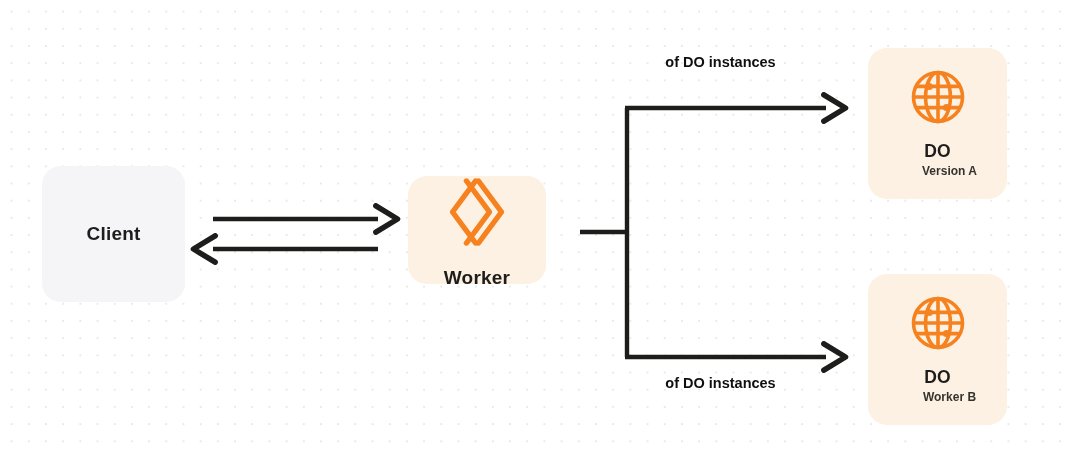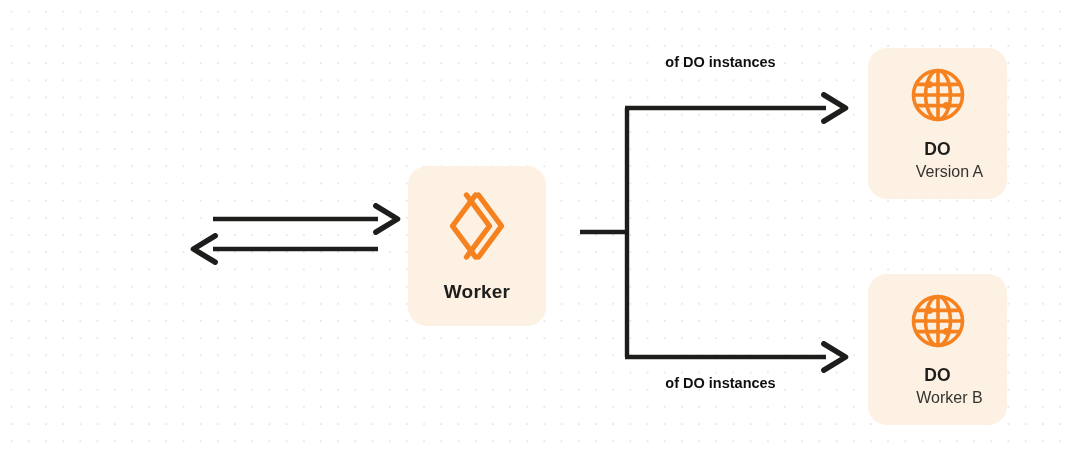--- a/index.html
+++ b/index.html
@@ -38,24 +38,25 @@
   .node-client {
     left: 42px;
     top: 166px;
     width: 143px;
     height: 136px;
     background-color: #f5f5f7;
   }
 
   .node-worker {
     left: 408px;
-    top: 166px;
+    top: 176px;
     width: 138px;
-    height: 160px;
+    height: 108px;
     background-color: #fdf1e3;
+    justify-content: space-between;
   }
 
   .node-do-a {
     left: 868px;
     top: 48px;
     width: 139px;
     height: 151px;
     background-color: #fdf1e3;
   }
 
@@ -77,22 +78,22 @@
 
   .node-title-sm {
     font-size: 17.5px;
     font-weight: bold;
     color: #1d1d1b;
     letter-spacing: 0.2px;
     line-height: 1.1;
   }
 
   .node-subtitle {
-    font-size: 16px;
-    font-weight: normal;
+    font-size: 12px;
+    font-weight: bold;
     color: #35332f;
     line-height: 1.2;
     margin-top: 3px;
     margin-left: 24px;
   }
 
   .icon-wrap {
     display: block;
     line-height: 0;
   }
@@ -154,20 +155,23 @@
 
     <g>
       <path d="M625 108 L826 108" fill="none" stroke="#1d1d1b" stroke-width="4.4" stroke-linecap="butt" marker-end="url(#arrowR)"></path>
     </g>
 
     <g>
       <path d="M625 357 L826 357" fill="none" stroke="#1d1d1b" stroke-width="4.4" stroke-linecap="butt" marker-end="url(#arrowR)"></path>
     </g>
   </svg>
 
+  <div class="node node-client">
+    <span class="node-title">Client</span>
+  </div>
 
   <div class="node node-worker">
     <span class="icon-wrap worker-icon-wrap">
       <svg width="66" height="72" viewBox="0 0 66 72" aria-hidden="true">
         <g fill="none" stroke="#f6821f" stroke-width="5.4" stroke-linecap="round" stroke-linejoin="round">
 
           <path d="M31.5 5 L8.5 36 L31.5 67"></path>
 
           <path d="M34.5 5 L57.5 36 L34.5 67"></path>
 

